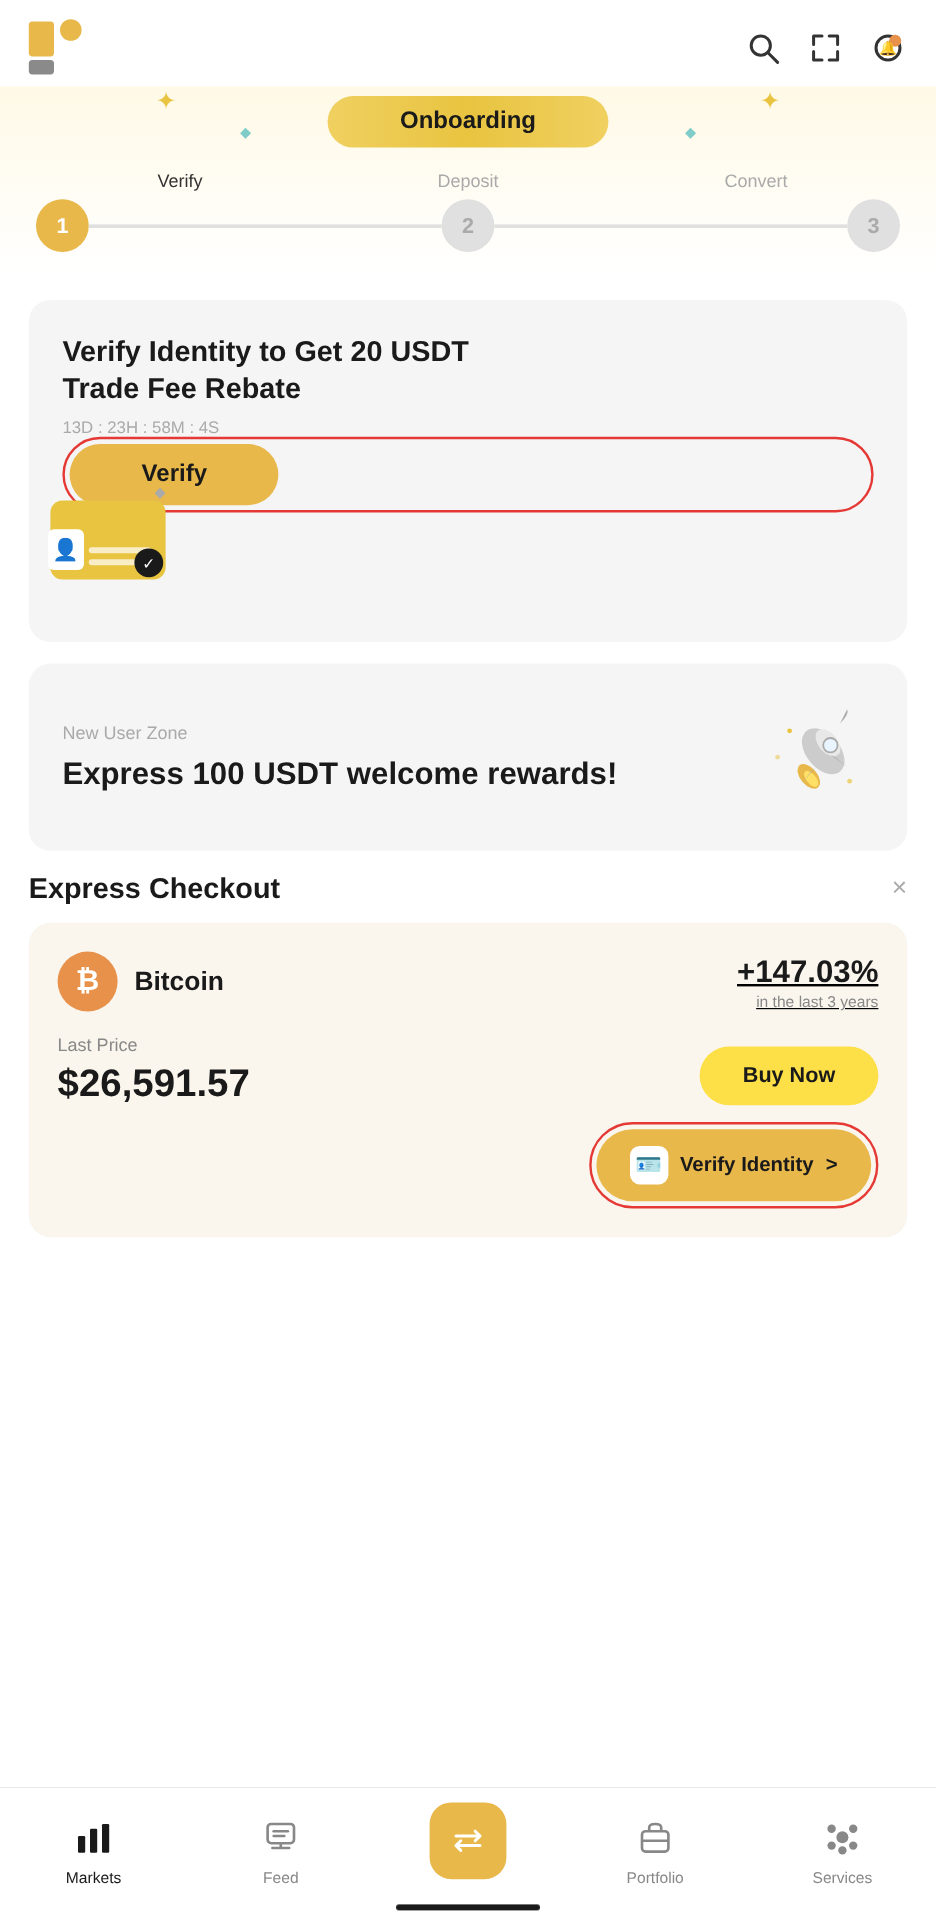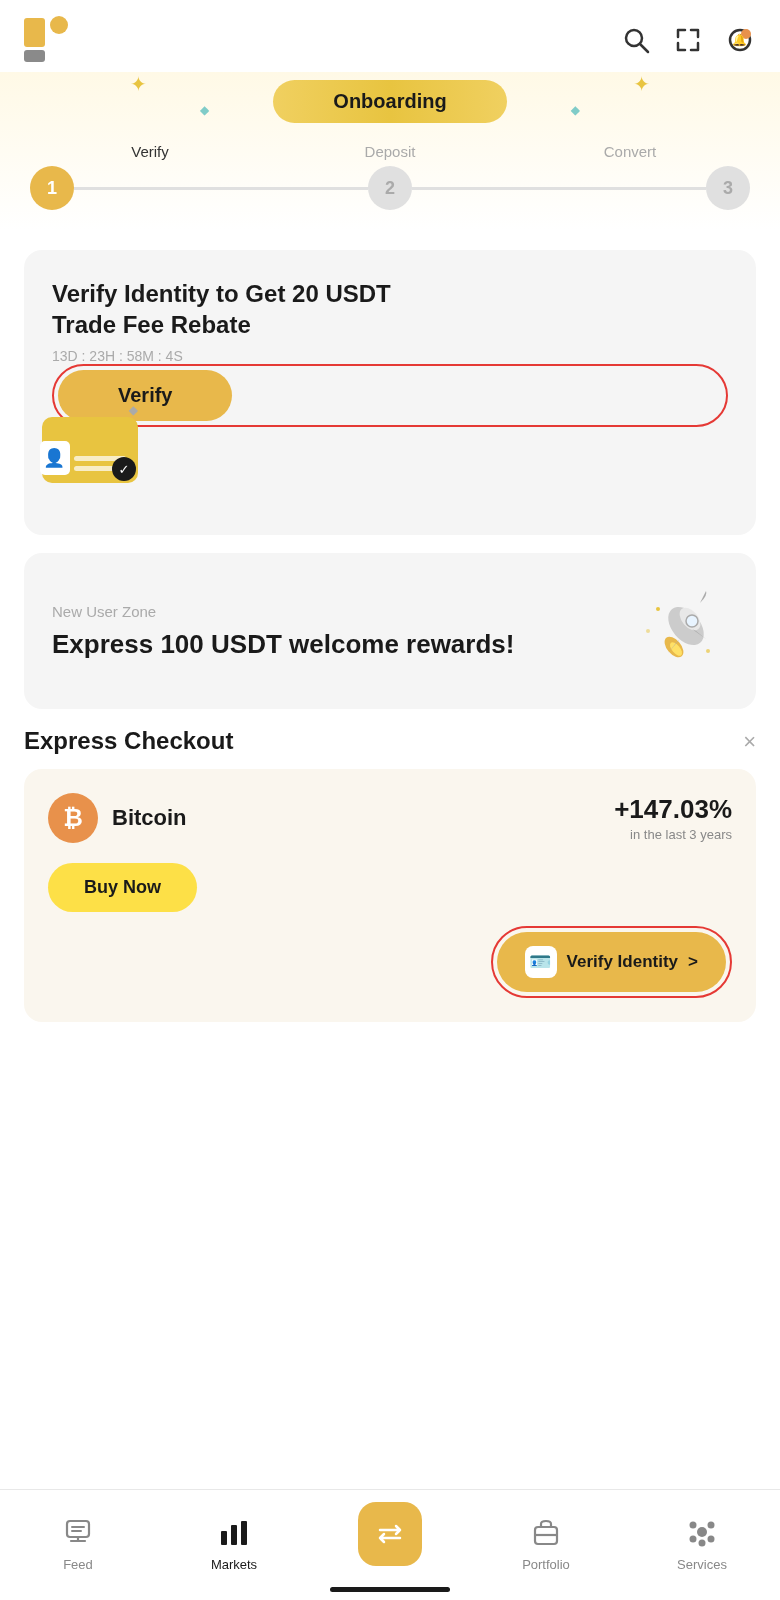--- a/index.html
+++ b/index.html
@@ -266,21 +266,21 @@
     .rocket-illus {
       width: 100px;
       height: 100px;
       position: relative;
       flex-shrink: 0;
     }
 
     
     .section-header {
       display: flex;
-      align-items: flex-end;
+      align-items: flex-start;
       justify-content: space-between;
       padding: 0 0 14px;
     }
     .section-title {
       font-size: 24px;
       font-weight: 700;
       color: #1a1a1a;
     }
     .close-btn {
       font-size: 22px;
@@ -317,20 +317,21 @@
       font-size: 24px;
       font-weight: 700;
     }
     .btc-name {
       font-size: 22px;
       font-weight: 600;
       color: #1a1a1a;
     }
     .btc-perf {
       text-align: right;
+      text-decoration: underline;
     }
     .perf-pct {
       font-size: 26px;
       font-weight: 700;
       color: #1a1a1a;
     }
     .perf-label {
       font-size: 13px;
       color: #888;
       margin-top: 2px;
@@ -578,20 +579,24 @@
           </div>
           <div class="btc-name">Bitcoin</div>
         </div>
         <div class="btc-perf">
           <div class="perf-pct">+147.03%</div>
           <div class="perf-label">in the last 3 years</div>
         </div>
       </div>
 
       <div class="checkout-bottom">
+        <div class="price-wrap">
+          <div class="price-label">Last Price</div>
+          <div class="price-value">$26,591.57</div>
+        </div>
         <button class="buy-btn">Buy Now</button>
       </div>
 
       <div class="verify-identity-wrap">
         <div class="verify-identity-btn-outer">
           <button class="verify-identity-btn">
             <div class="verify-id-icon">🪪</div>
             <span>Verify Identity</span>
             <span>&gt;</span>
           </button>
@@ -600,38 +605,38 @@
     </div>
   </div>
 
   <div class="bottom-spacer"></div>
 </div>
 
 <div class="bottom-nav">
   <div class="nav-item">
     <div>
       <svg width="30" height="30" viewBox="0 0 30 30" fill="none">
+        <rect x="2" y="14" width="6" height="14" fill="#1a1a1a" rx="1"></rect>
+        <rect x="12" y="8" width="6" height="20" fill="#1a1a1a" rx="1"></rect>
+        <rect x="22" y="4" width="6" height="24" fill="#1a1a1a" rx="1"></rect>
+      </svg>
+    </div>
+    <span class="nav-label active">Markets</span>
+  </div>
+  <div class="nav-item">
+    <div>
+      <svg width="30" height="30" viewBox="0 0 30 30" fill="none">
         <rect x="4" y="4" width="22" height="16" rx="3" stroke="#888" stroke-width="2.2" fill="none"></rect>
         <line x1="8" y1="24" x2="22" y2="24" stroke="#888" stroke-width="2.2" stroke-linecap="round"></line>
         <line x1="15" y1="20" x2="15" y2="24" stroke="#888" stroke-width="2.2"></line>
         <line x1="9" y1="10" x2="21" y2="10" stroke="#888" stroke-width="2" stroke-linecap="round"></line>
         <line x1="9" y1="14" x2="18" y2="14" stroke="#888" stroke-width="2" stroke-linecap="round"></line>
       </svg>
     </div>
     <span class="nav-label">Feed</span>
-  </div>
-  <div class="nav-item">
-    <div>
-      <svg width="30" height="30" viewBox="0 0 30 30" fill="none">
-        <rect x="2" y="14" width="6" height="14" fill="#1a1a1a" rx="1"></rect>
-        <rect x="12" y="8" width="6" height="20" fill="#1a1a1a" rx="1"></rect>
-        <rect x="22" y="4" width="6" height="24" fill="#1a1a1a" rx="1"></rect>
-      </svg>
-    </div>
-    <span class="nav-label active">Markets</span>
   </div>
   <div class="nav-item">
     <div class="nav-center-btn">
       <svg width="32" height="32" viewBox="0 0 32 32" fill="none">
         <path d="M6 12 L26 12 M22 8 L26 12 L22 16" stroke="#fff" stroke-width="2.5" stroke-linecap="round" stroke-linejoin="round"></path>
         <path d="M26 20 L6 20 M10 16 L6 20 L10 24" stroke="#fff" stroke-width="2.5" stroke-linecap="round" stroke-linejoin="round"></path>
       </svg>
     </div>
   </div>
   <div class="nav-item">

